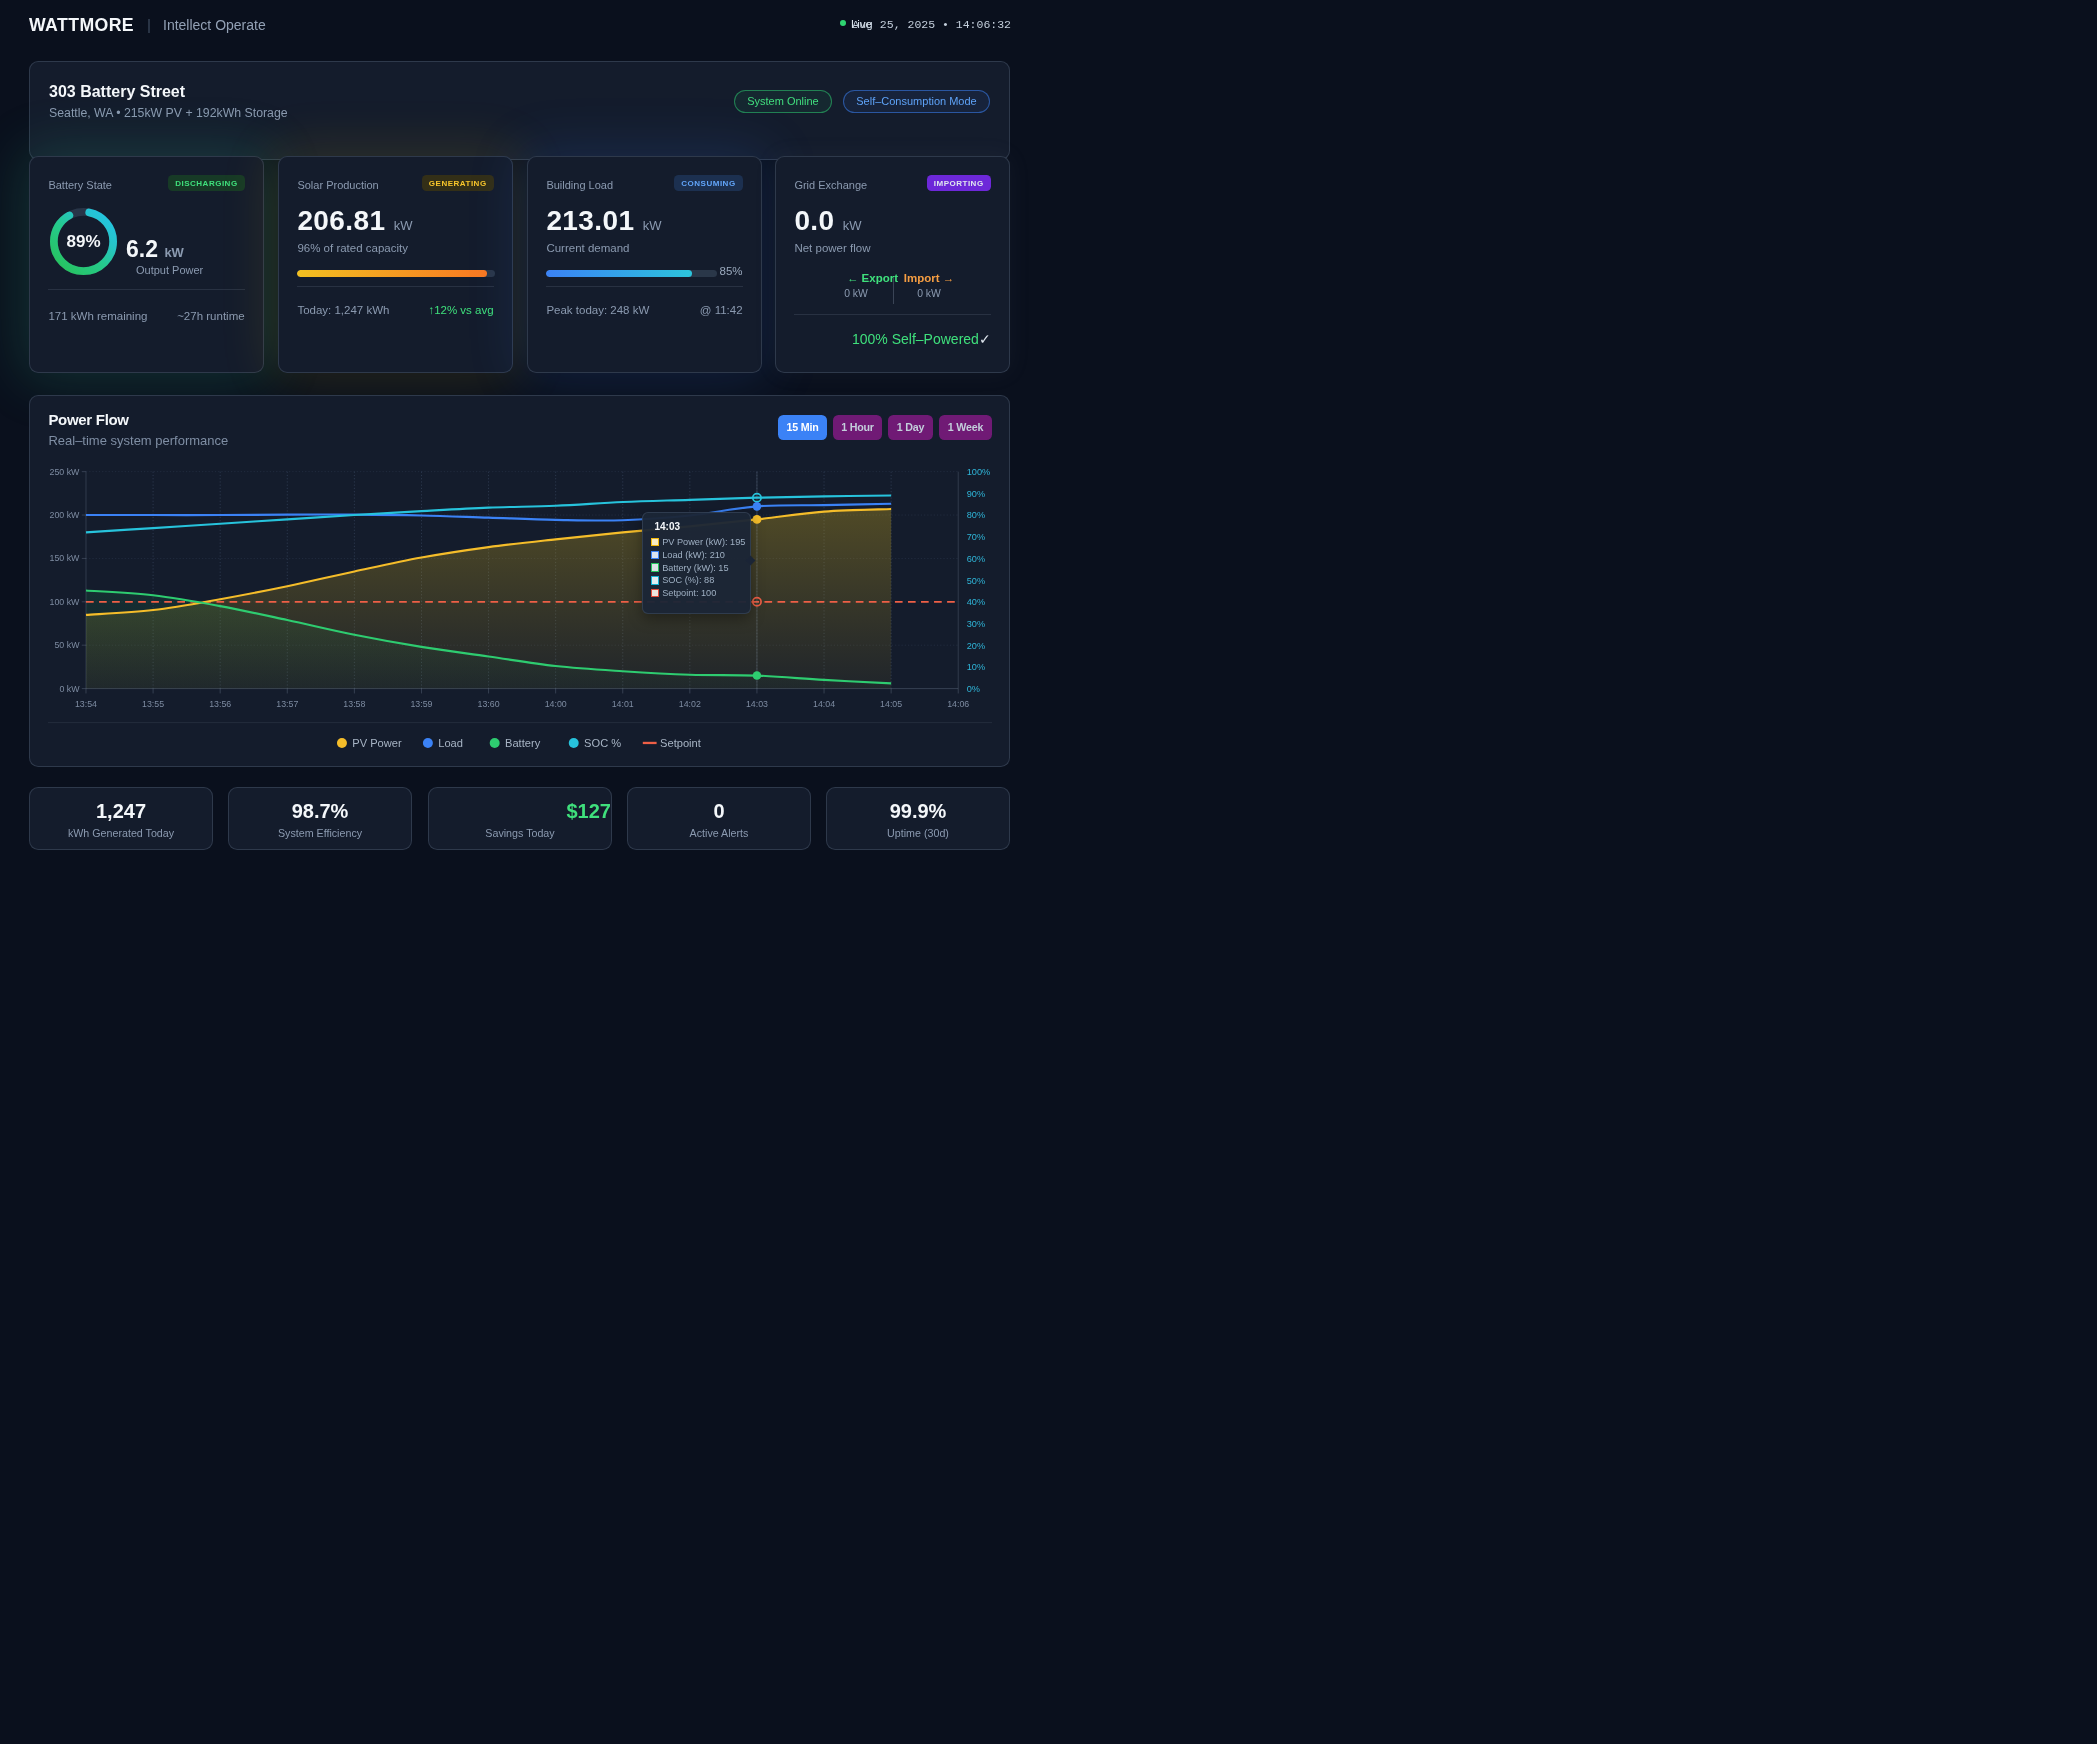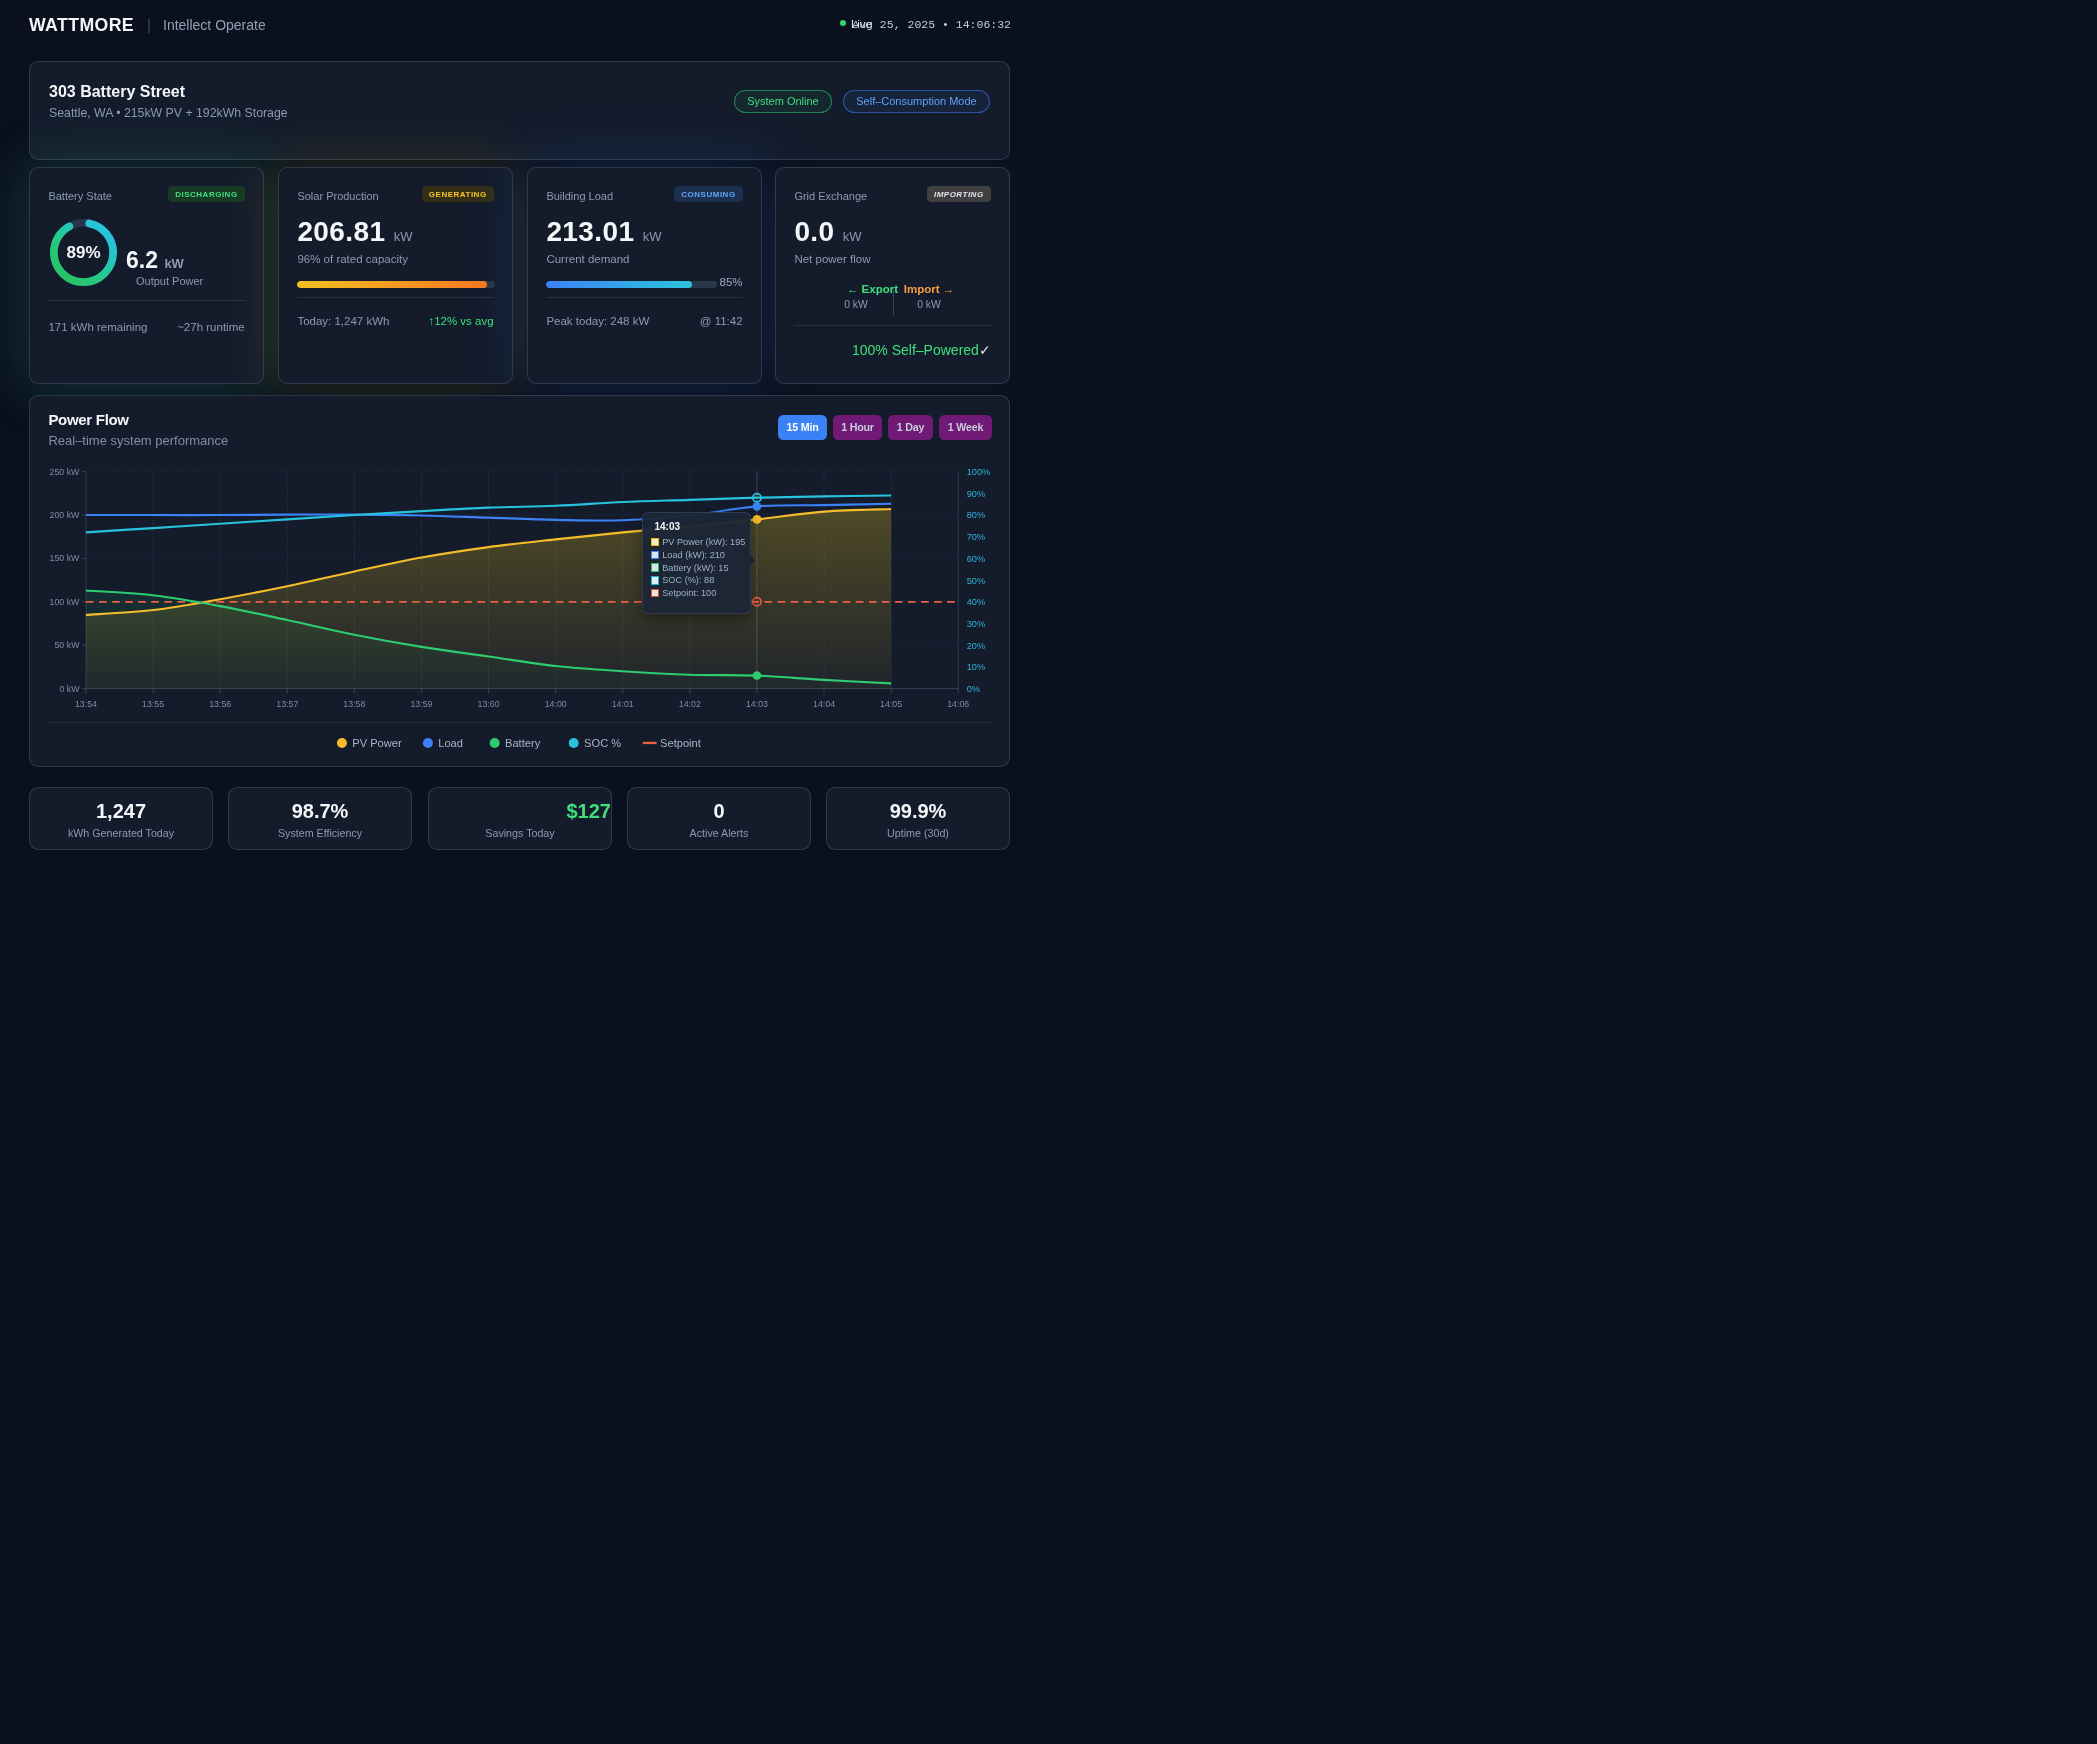--- a/index.html
+++ b/index.html
@@ -17,27 +17,27 @@
 
 
 .site { left:29px; top:61px; width:981px; height:99px; }
 .site h1 { position:absolute; left:19px; top:21px; font-size:16px; font-weight:700; color:#f4f7fa; letter-spacing:0; }
 .site .sub { position:absolute; left:19px; top:44px; font-size:12.3px; color:#8b9ab0; }
 .pill { position:absolute; top:28px; height:23px; line-height:21.5px; border-radius:11.5px; font-size:11px; padding:0 12.3px; }
 .pill.online { right:177px; color:#41de7e; border:0.8px solid rgba(46,204,113,0.55); background:rgba(46,204,113,0.07); }
 .pill.mode { right:19px; color:#5ea2f7; border:0.8px solid rgba(59,130,246,0.55); background:rgba(59,130,246,0.08); }
 
 
-.sc { top:167px; width:235px; height:217px; }
+.sc { top:156px; width:235px; height:217px; }
 .sc .ttl { position:absolute; left:18.4px; top:22px; font-size:11px; color:#8b9ab0; letter-spacing:0; }
 .badge { position:absolute; right:18.4px; top:18.4px; font-size:8px; font-weight:700; letter-spacing:0.5px; padding:3.8px 7px 3.1px; border-radius:4.6px; }
 .b-dis { color:#3fe07c; background:#173a26; }
 .b-gen { color:#f8c62b; background:#332f17; }
 .b-con { color:#62a5fa; background:#1c3050; }
-.b-imp { color:#dfe6ee; background:#404040;font-style:italic; }
+.b-imp { color:#dfe6ee; background:#6d28d9; }
 .c1 { left:29px; box-shadow:0 0 54px 7px rgba(52,211,153,0.17); }
 .c2 { left:278px; box-shadow:0 0 54px 7px rgba(250,204,21,0.12); }
 .c3 { left:527px; box-shadow:0 0 54px 7px rgba(59,130,246,0.15); }
 .c4 { left:775px; box-shadow:0 0 23px 1.5px rgba(148,163,184,0.05); }
 .bignum { position:absolute; left:18.4px; top:48px; font-size:28px; font-weight:700; color:#f4f7fa; letter-spacing:0.4px; }
 .bignum .unit { font-size:13px; font-weight:400; color:#8b9ab0; letter-spacing:0; }
 .capt { position:absolute; left:18.4px; top:85px; font-size:11.5px; color:#8b9ab0; }
 .pbar { position:absolute; left:18.4px; top:113px; height:6.5px; border-radius:3.8px; background:#2a3749; overflow:hidden; }
 .pbar i { display:block; height:100%; border-radius:3.8px; }
 .divl { position:absolute; left:18.4px; right:18.4px; top:129px; border-top:0.8px solid rgba(148,163,184,0.16); }

